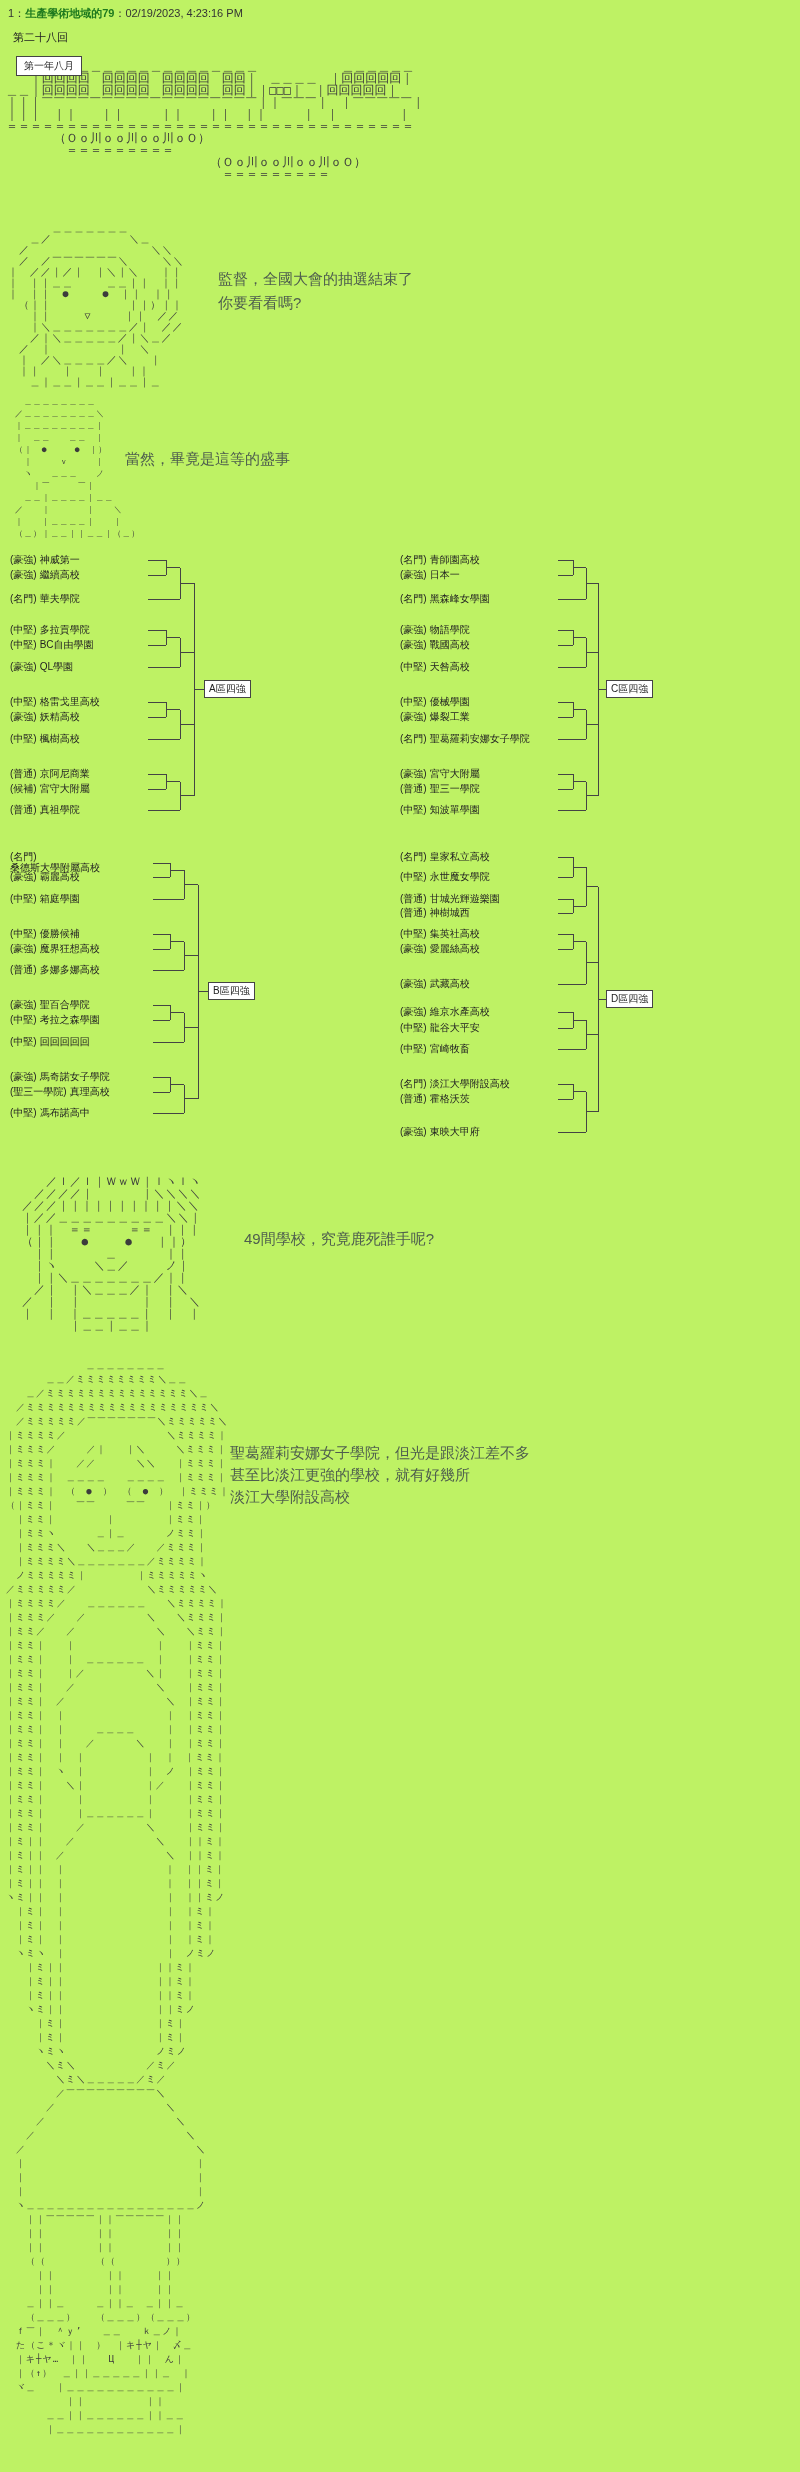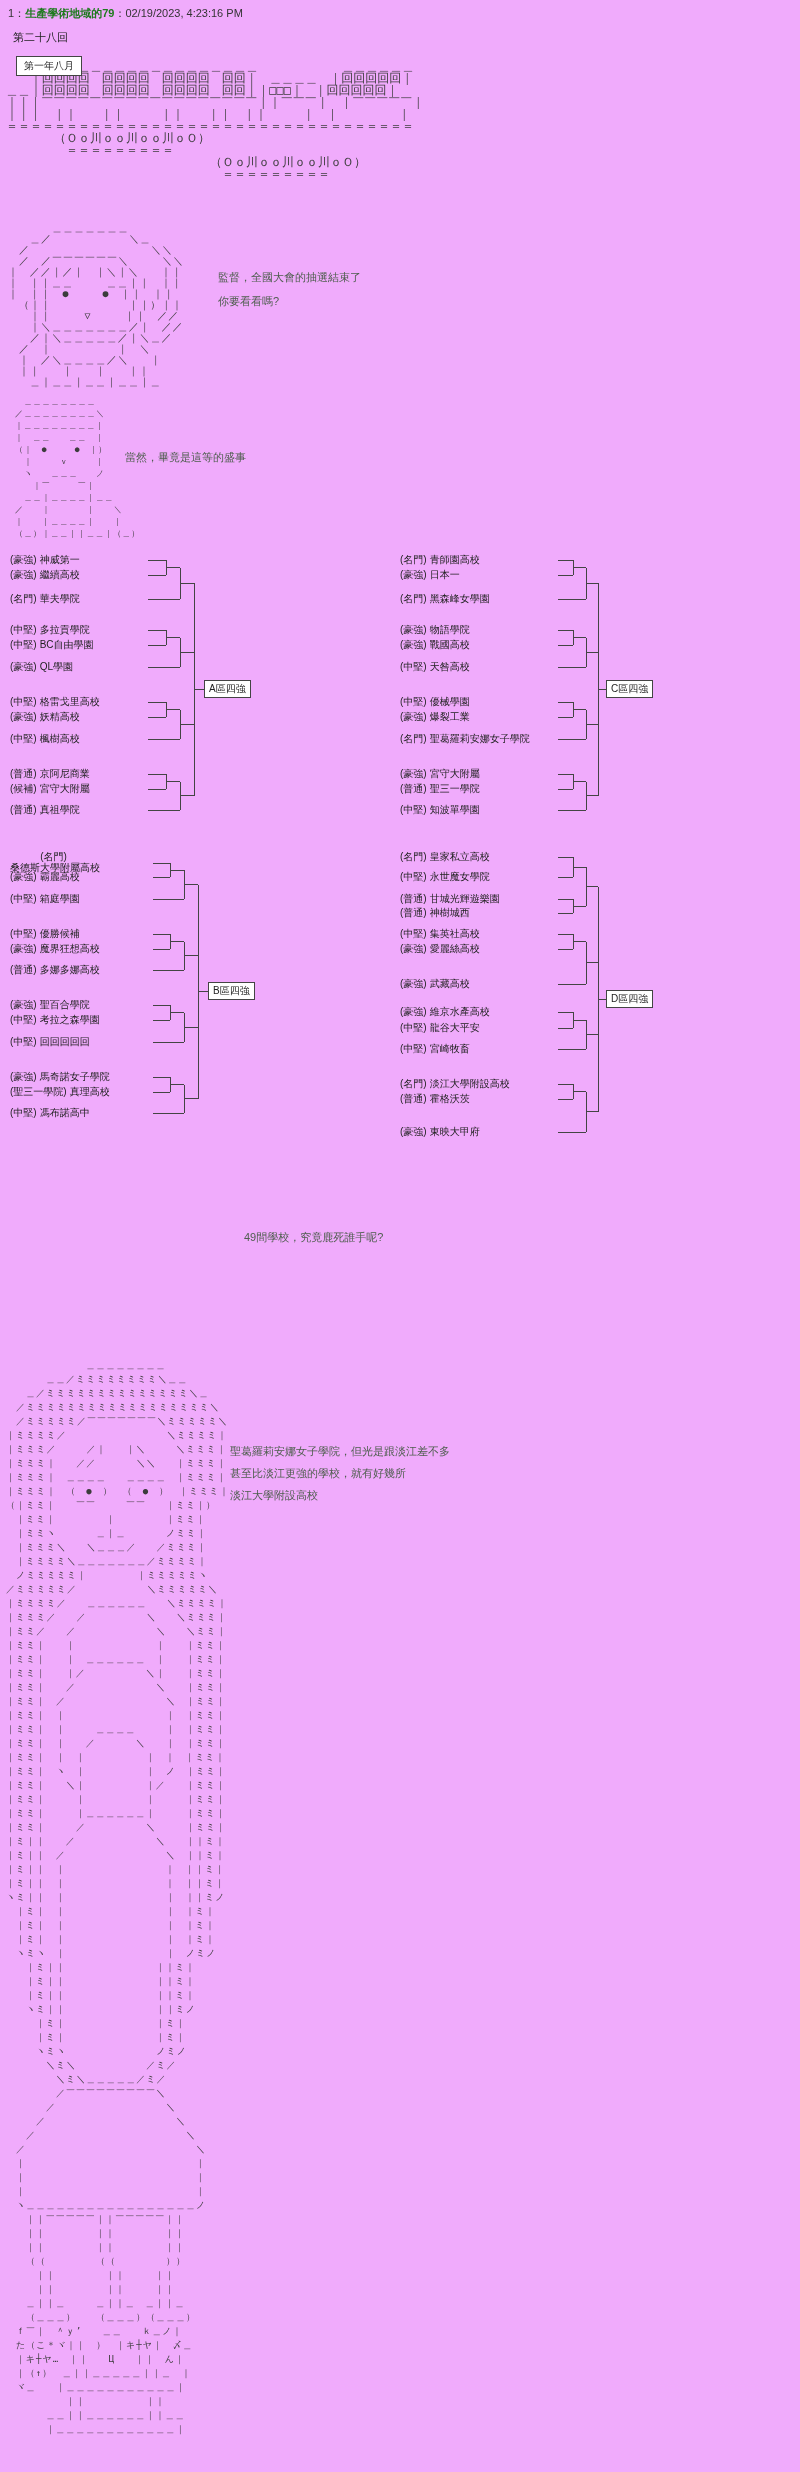--- a/index.html
+++ b/index.html
@@ -1,44 +1,44 @@
 <!DOCTYPE html>
 <html><head>
 <meta charset="utf-8">
 <style>
   * { margin:0; padding:0; box-sizing:border-box; }
   html,body { background:#ffffff; }
   .page {
-    position:relative; width:800px; height:2472px; background:#f0abfc;
+    position:relative; width:800px; height:2472px; background:#bef264;
     font-family:"Liberation Sans", sans-serif; overflow:hidden; color:#222;
   }
   .abs { position:absolute; }
 
   
   .post-header { font-size:11px; color:#333; white-space:nowrap; }
   .post-header .author { color:#1e7a1e; font-weight:bold; text-decoration:none; cursor:pointer; }
   .episode { font-size:11px; color:#222; }
   .date-box { border:1px solid #444; padding:2px 7px; font-size:10px; color:#222; background:#fff; z-index:3; }
 
   
   pre.aa { font-family:"DejaVu Sans Mono", monospace; color:#3c3c3c; z-index:1; }
   .aa-scene { font-size:12px; line-height:12px; }
   .aa-char1 { font-size:10px; line-height:11px; letter-spacing:1px; }
   .aa-char2 { font-size:8px;  line-height:12px; letter-spacing:1px; }
   .aa-char3 { font-size:11px; line-height:12px; letter-spacing:1px; }
   .aa-char4 { font-size:9px;  line-height:14px; letter-spacing:1px; }
 
   
-  .dialogue { font-size:11px; color:#4e5e4e; white-space:nowrap; z-index:2; }
+  .dialogue { font-size:15px; color:#4e5e4e; white-space:nowrap; z-index:2; }
 
   
   .region { position:absolute; }
   .region .lines { position:absolute; left:0; top:0; }
   .region .lines path { stroke:#444444; stroke-width:1; fill:none; shape-rendering:crispEdges; }
-  .team { position:absolute; left:2px; font-size:10px; line-height:11px; color:#222; white-space:nowrap;text-align:center; }
+  .team { position:absolute; left:2px; font-size:10px; line-height:11px; color:#222; white-space:nowrap; }
   .team .tier { margin-right:3px; }
   .fourbox { position:absolute; border:1px solid #444; font-size:10px; line-height:12px;
              padding:2px 4px; color:#222; background:#fff; white-space:nowrap; }
 </style>
 </head>
 <body>
 
 <div class="page">
 
   <div class="abs post-header" style="left:8px;top:6px">
@@ -162,20 +162,33 @@
     <div class="team" style="top:133px"><span class="tier">(豪強)</span><span class="tname">武藏高校</span></div>
     <div class="team" style="top:161px"><span class="tier">(豪強)</span><span class="tname">維京水產高校</span></div>
     <div class="team" style="top:177px"><span class="tier">(中堅)</span><span class="tname">龍谷大平安</span></div>
     <div class="team" style="top:198px"><span class="tier">(中堅)</span><span class="tname">宮崎牧畜</span></div>
     <div class="team" style="top:233px"><span class="tier">(名門)</span><span class="tname">淡江大學附設高校</span></div>
     <div class="team" style="top:248px"><span class="tier">(普通)</span><span class="tname">霍格沃茨</span></div>
     <div class="team" style="top:281px"><span class="tier">(豪強)</span><span class="tname">東映大甲府</span></div>
     <div class="fourbox" style="left:208px;top:145px">D區四強</div>
   </div>
 
+  <pre class="abs aa aa-char3" style="left:10px;top:1176px">　　　／ｌ／ｌ｜ＷｗＷ｜ｌヽｌヽ
+　　／／／／｜　　　　｜＼＼＼＼
+　／／／｜｜｜｜｜｜｜｜｜｜＼＼
+　｜／／＿＿＿＿＿＿＿＿＿＼＼｜
+　｜｜｜　＝＝　　　＝＝　｜｜｜
+　（｜｜　　●　　　●　　｜｜）
+　　｜｜　　　　＿　　　　｜｜
+　　｜ヽ　　　＼＿／　　　ノ｜
+　　｜｜＼＿＿＿＿＿＿＿／｜｜
+　　／｜　｜＼＿＿＿／｜　｜＼
+　／　｜　｜　　　　　｜　｜　＼
+　｜　｜　｜＿＿＿＿＿｜　｜　｜
+　　　　　｜＿＿｜＿＿｜</pre>
   <div class="abs dialogue" style="left:244px;top:1230px">49間學校，究竟鹿死誰手呢?</div>
 
   <pre class="abs aa aa-char4" style="left:6px;top:1358px">　　　　　　　　＿＿＿＿＿＿＿＿
 　　　　＿＿／ミミミミミミミミ＼＿＿
 　　＿／ミミミミミミミミミミミミミミ＼＿
 　／ミミミミミミミミミミミミミミミミミミ＼
 　／ミミミミミ／￣￣￣￣￣￣￣＼ミミミミミ＼
 ｜ミミミミ／　　　　　　　　　　＼ミミミミ｜
 ｜ミミミ／　　　／｜　　｜＼　　　＼ミミミ｜
 ｜ミミミ｜　　／／　　　　＼＼　　｜ミミミ｜

